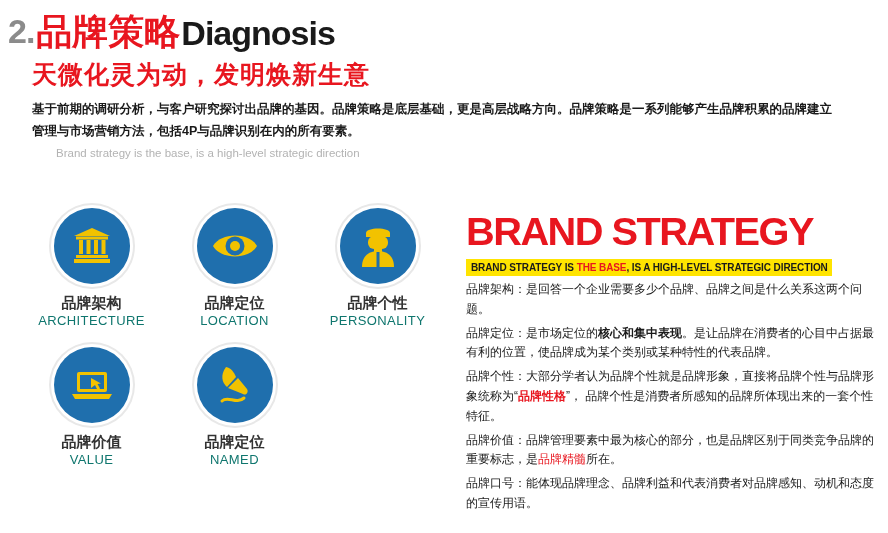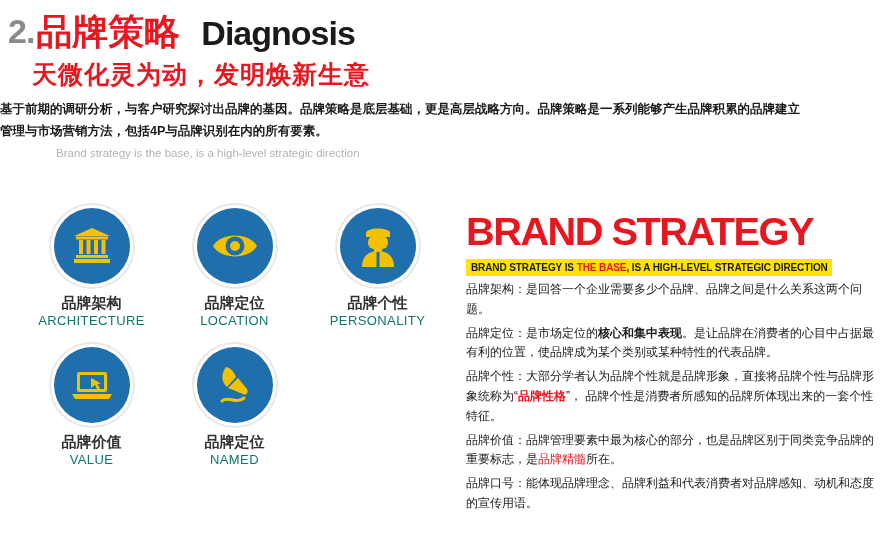--- a/index.html
+++ b/index.html
@@ -43,34 +43,34 @@
     letter-spacing: 0px;
     padding-left: 2px;
   }
   .title-en {
     font-size: 34px;
     font-weight: bold;
     color: #1a1a1a;
     line-height: 1;
     letter-spacing: -1px;
     padding-left: 1px;
-    margin-left: 20px;
   }
   .subtitle {
     font-size: 25px;
     font-weight: bold;
     color: #e8161f;
     padding-left: 32px;
     padding-top: 12px;
     line-height: 1;
     letter-spacing: 1px;
   }
   .desc {
     font-size: 12.5px;
     color: #1a1a1a;
+    padding-left: 32px;
     padding-top: 12px;
     width: 812px;
     line-height: 1.75;
     font-weight: bold;
   }
   .desc-en {
     font-size: 11.5px;
     color: #b3b3b3;
     padding-left: 56px;
     padding-top: 2px;

